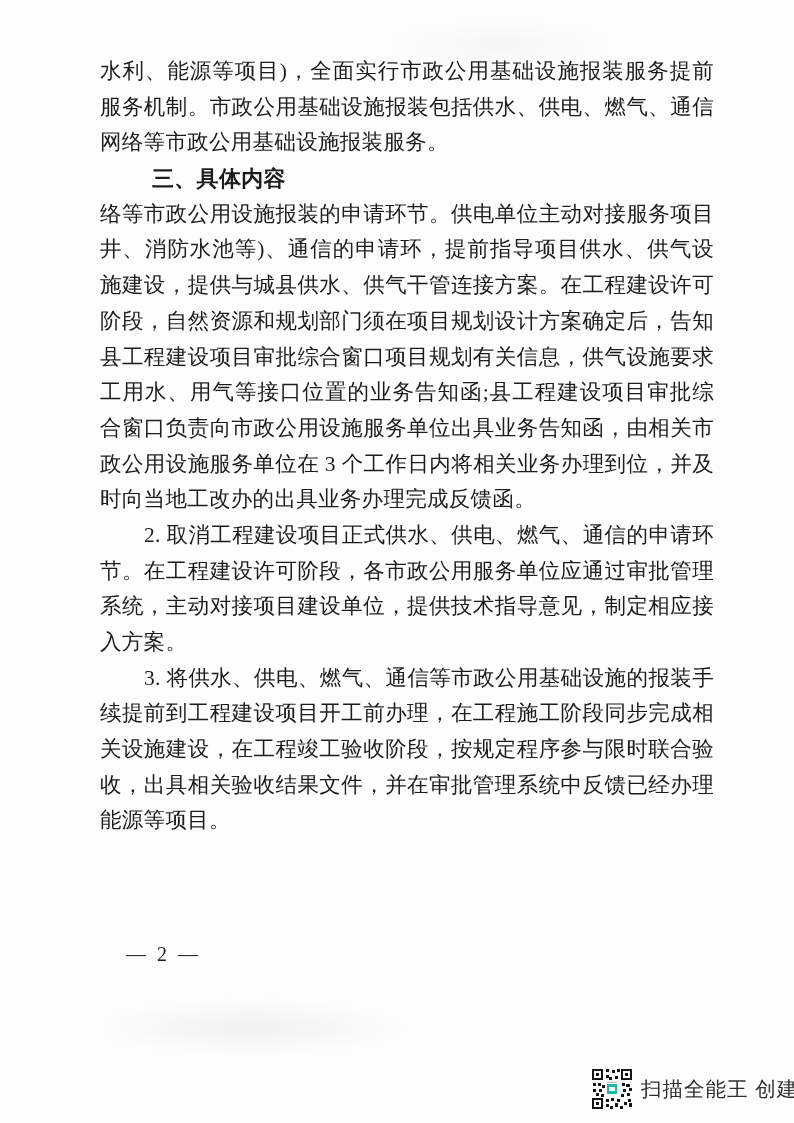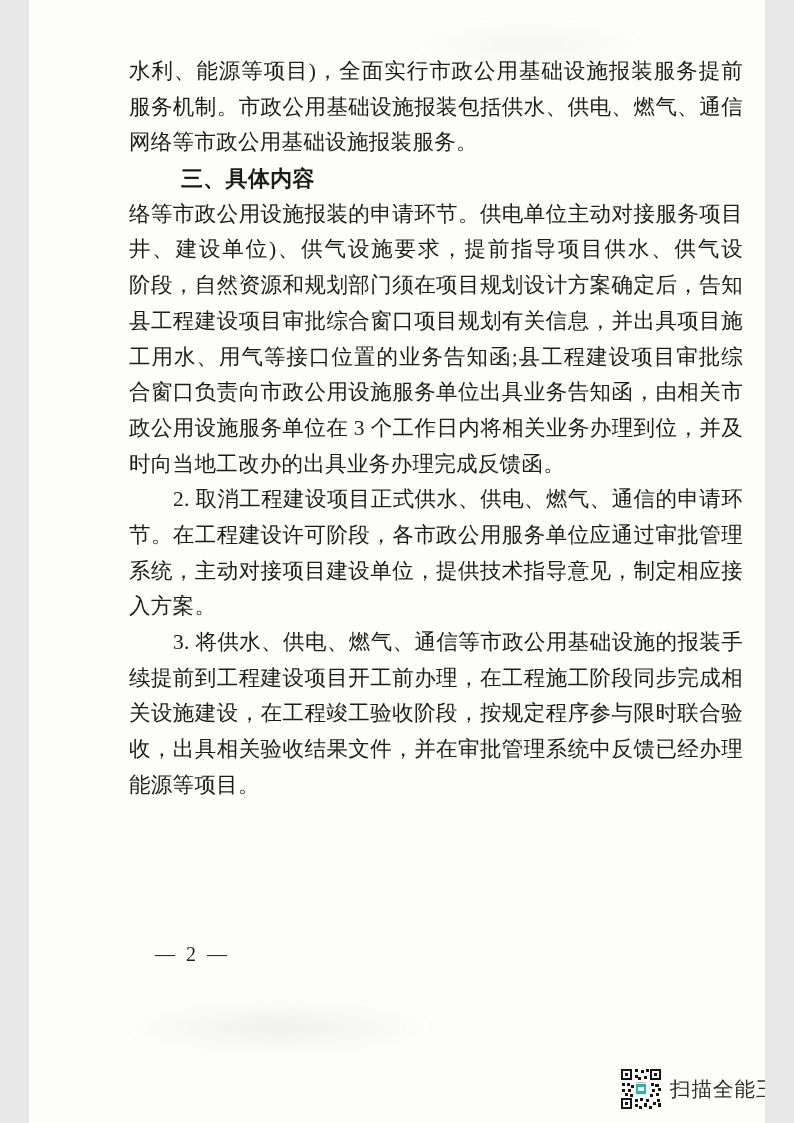--- a/index.html
+++ b/index.html
@@ -2,21 +2,21 @@
 <html><head>
 <meta charset="utf-8">
 <style>
   html, body {
     margin: 0;
     padding: 0;
     background: #e8e8e8;
   }
   .page {
     position: relative;
-    width: 736px;
+    width: 794px;
     height: 1123px;
     margin: 0 auto;
     background: #fdfdfb;
     overflow: hidden;
     font-family: "Liberation Serif", "DejaVu Serif", serif;
     color: #1c1c1c;
   }
   
   .noise {
     position: absolute;
@@ -106,23 +106,24 @@
   <div class="noise noise-b"></div>
 
   <div class="text-block">
     <div class="line">水利、能源等项目)，全面实行市政公用基础设施报装服务提前</div>
     <div class="line">服务机制。市政公用基础设施报装包括供水、供电、燃气、通信</div>
     <div class="line end">网络等市政公用基础设施报装服务。</div>
 
     <div class="line heading">三、具体内容</div>
 
     <div class="line">络等市政公用设施报装的申请环节。供电单位主动对接服务项目</div>
-    <div class="line">井、建设单位)、供气设施要求，提前指导项目供水、供气设</div>
+    <div class="line">井、消防水池等)、通信的申请环，提前指导项目供水、供气设</div>
+    <div class="line">施建设，提供与城县供水、供气干管连接方案。在工程建设许可</div>
     <div class="line">阶段，自然资源和规划部门须在项目规划设计方案确定后，告知</div>
-    <div class="line">县工程建设项目审批综合窗口项目规划有关信息，并出具项目施</div>
+    <div class="line">县工程建设项目审批综合窗口项目规划有关信息，供气设施要求</div>
     <div class="line">工用水、用气等接口位置的业务告知函;县工程建设项目审批综</div>
     <div class="line">合窗口负责向市政公用设施服务单位出具业务告知函，由相关市</div>
     <div class="line">政公用设施服务单位在 3 个工作日内将相关业务办理到位，并及</div>
     <div class="line end">时向当地工改办的出具业务办理完成反馈函。</div>
 
     <div class="line indent">2. 取消工程建设项目正式供水、供电、燃气、通信的申请环</div>
     <div class="line">节。在工程建设许可阶段，各市政公用服务单位应通过审批管理</div>
     <div class="line">系统，主动对接项目建设单位，提供技术指导意见，制定相应接</div>
     <div class="line end">入方案。</div>
 

